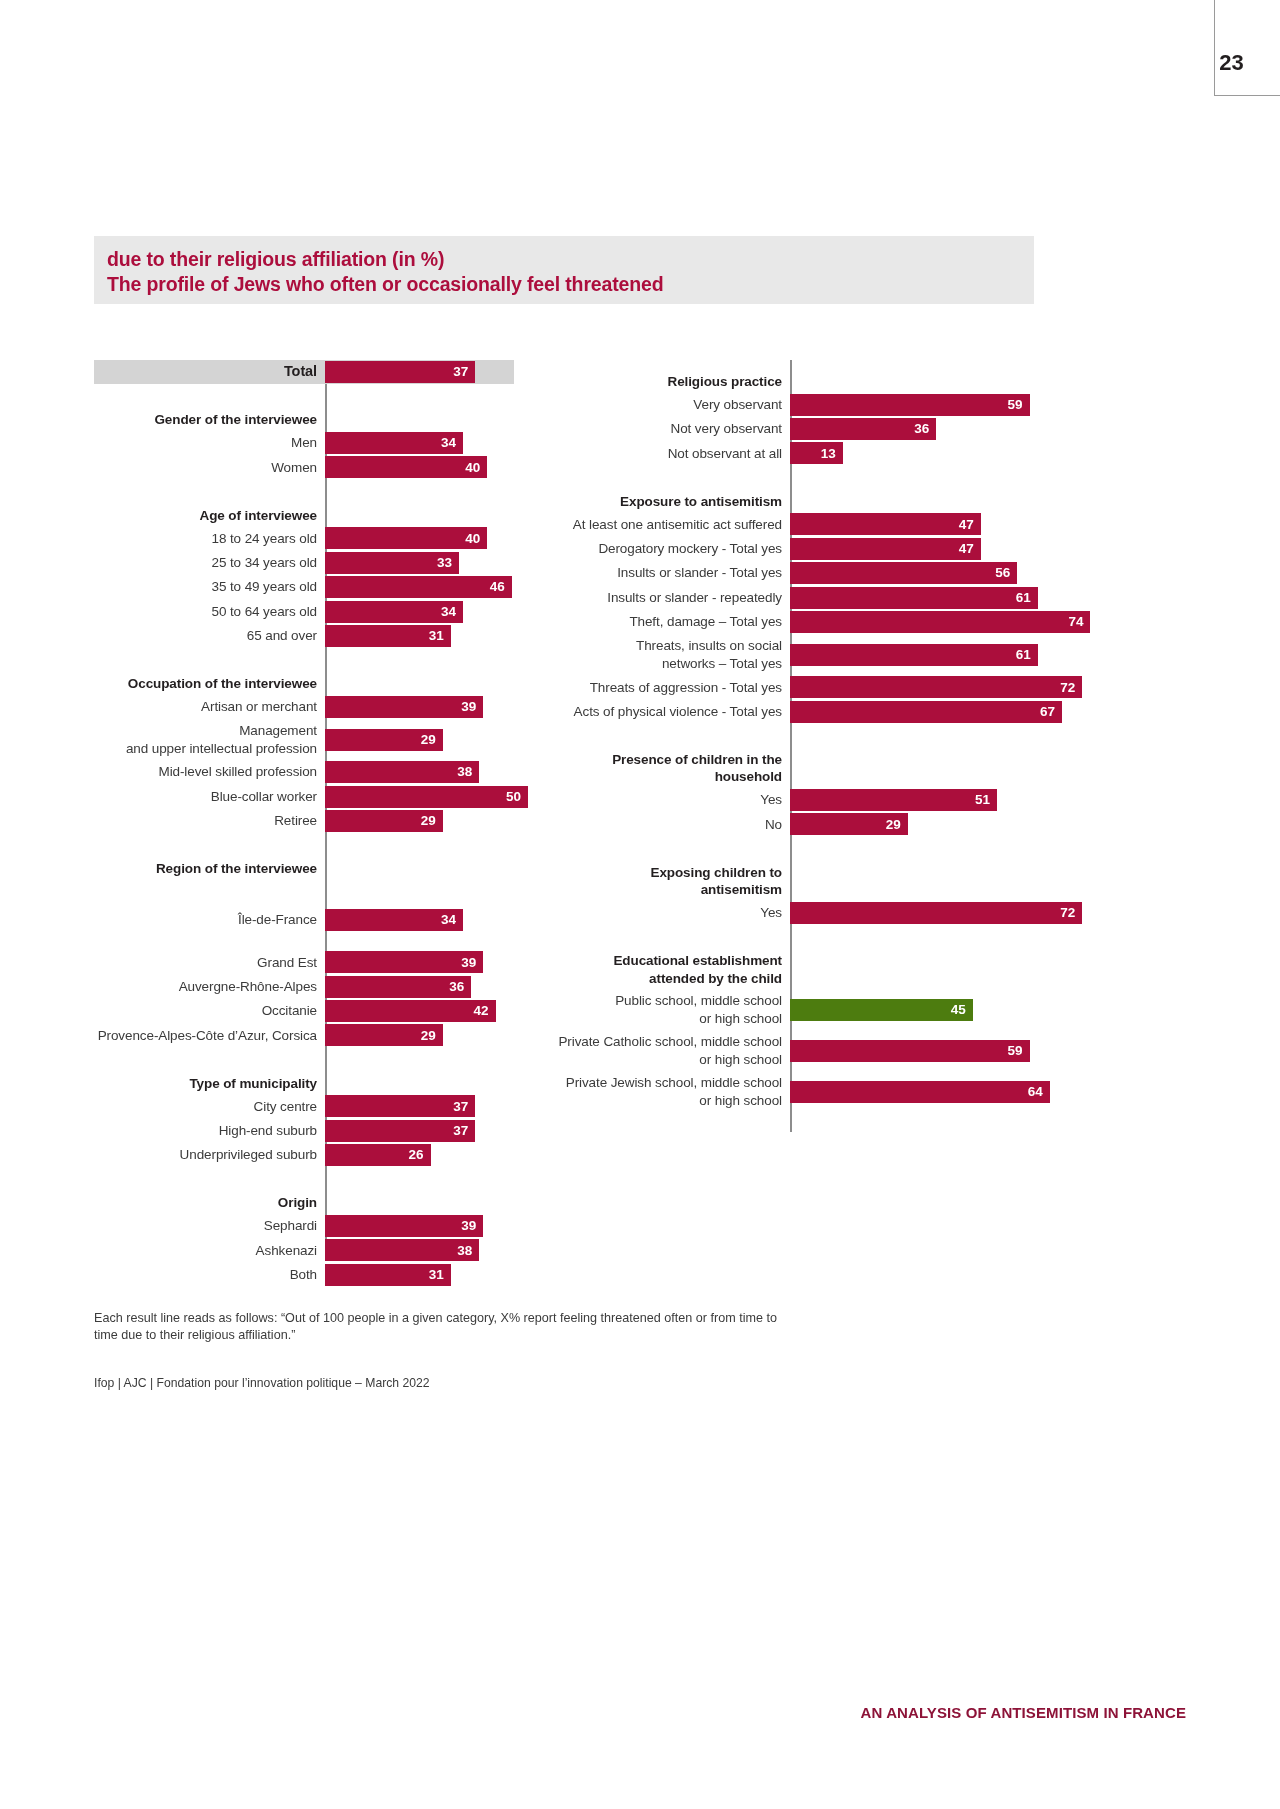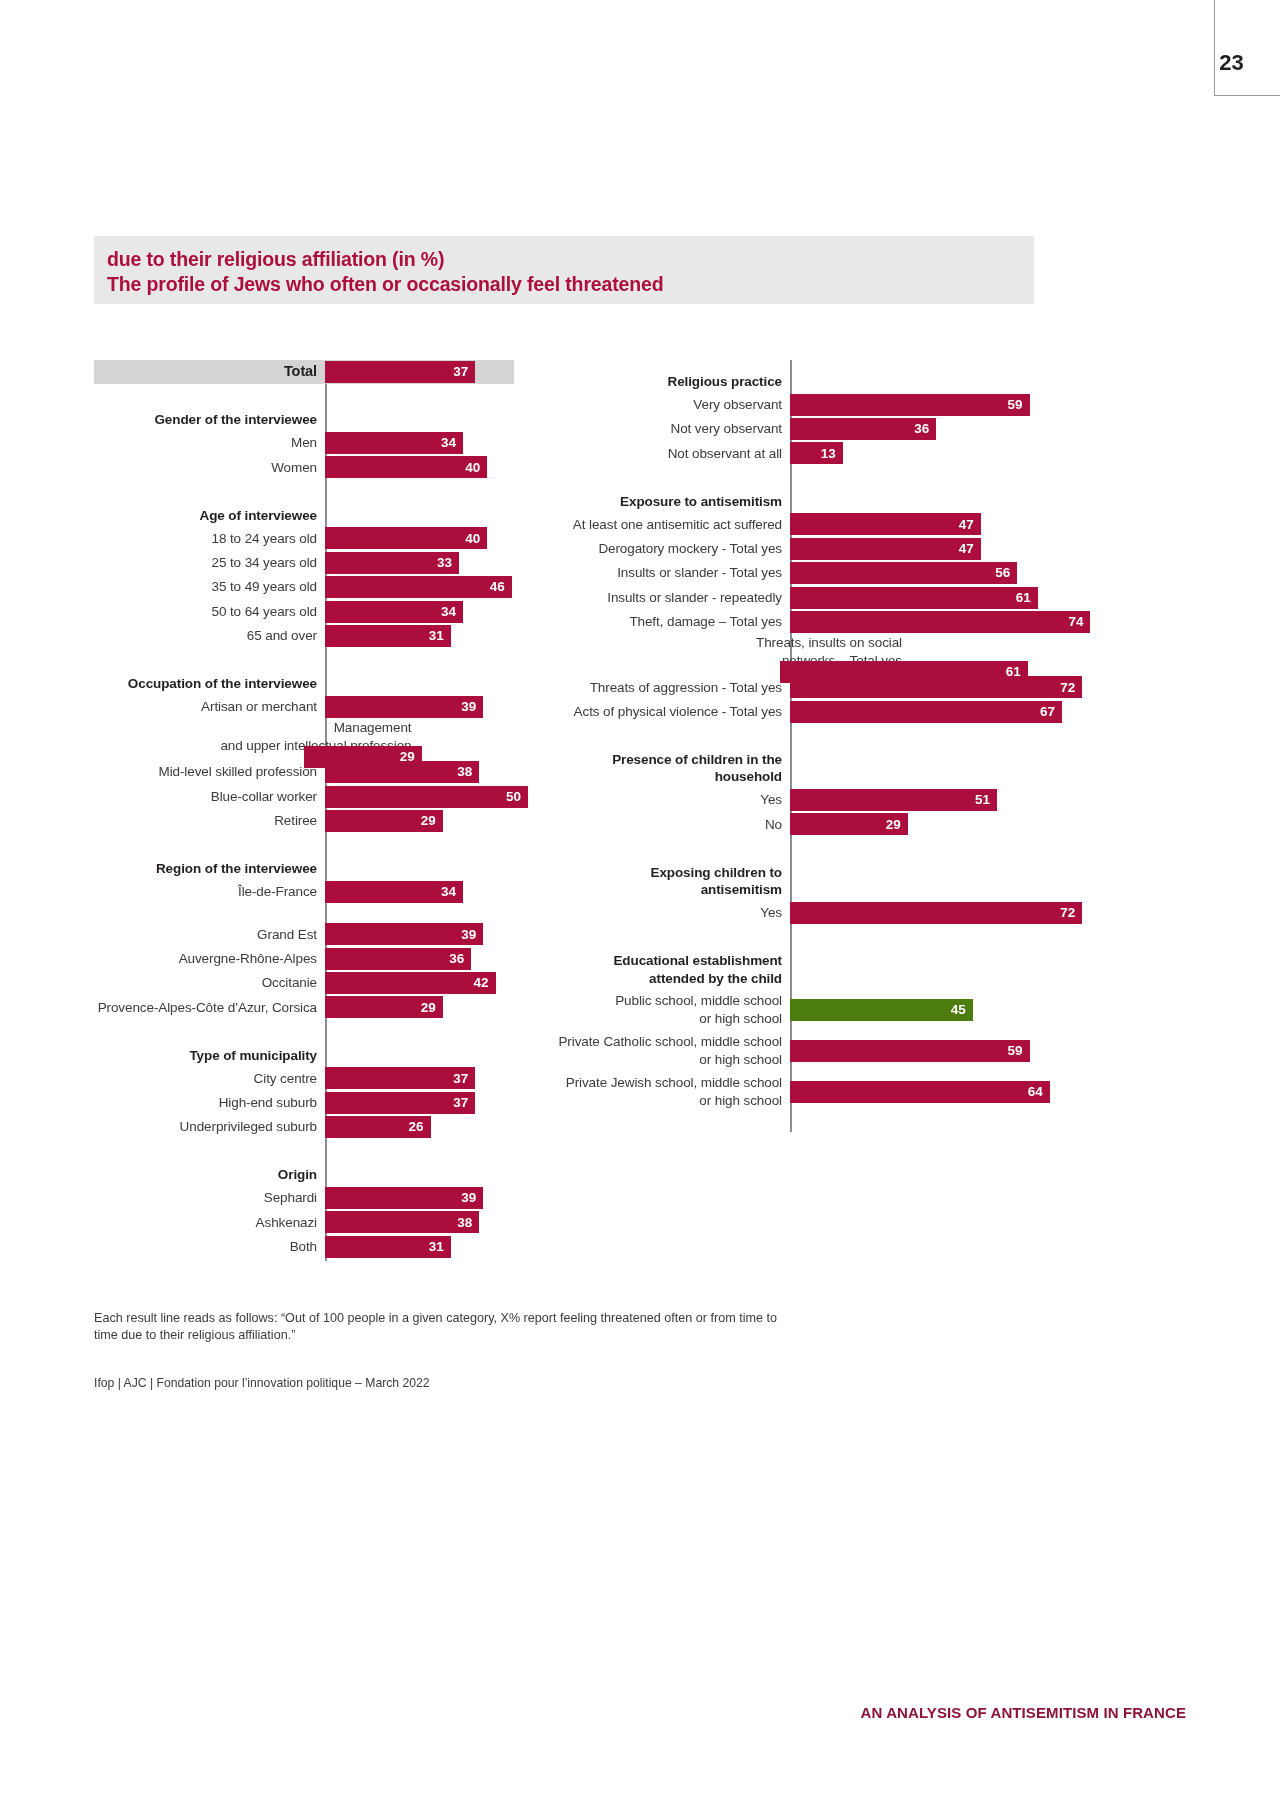--- a/index.html
+++ b/index.html
@@ -170,21 +170,21 @@
           <div class="barwrap"></div>
         </div>
         <div class="row" style="height: 24.4px;">
           <div class="lab">Artisan or merchant</div>
           <div class="barwrap">
             <div class="bar" style="width: 158.34px; background: rgb(171, 14, 60);">
               <span class="val">39</span>
             </div>
           </div>
         </div>
-        <div class="row" style="height: 41px; flex-direction: column;">
+        <div class="row" style="height: 41px;">
           <div class="lab">Management
 and upper intellectual profession</div>
           <div class="barwrap">
             <div class="bar" style="width: 117.74px; background: rgb(171, 14, 60);">
               <span class="val">29</span>
             </div>
           </div>
         </div>
         <div class="row" style="height: 24.4px;">
           <div class="lab">Mid-level skilled profession</div>
@@ -208,21 +208,21 @@
             <div class="bar" style="width: 117.74px; background: rgb(171, 14, 60);">
               <span class="val">29</span>
             </div>
           </div>
         </div>
         <div class="spacer" style="height: 25px;"></div>
         <div class="row head" style="height: 21.5px;">
           <div class="lab">Region of the interviewee</div>
           <div class="barwrap"></div>
         </div>
-        <div class="row" style="height: 24.4px;">
+        <div class="row" style="height: 24.4px; margin-top: 28px;">
           <div class="lab">Île-de-France</div>
           <div class="barwrap">
             <div class="bar" style="width: 138.04px; background: rgb(171, 14, 60);">
               <span class="val">34</span>
             </div>
           </div>
         </div>
         <div class="row" style="height: 24.4px; margin-top: 18px;">
           <div class="lab">Grand Est</div>
           <div class="barwrap">
@@ -385,21 +385,21 @@
           </div>
         </div>
         <div class="row" style="height: 24.4px;">
           <div class="lab">Theft, damage – Total yes</div>
           <div class="barwrap">
             <div class="bar" style="width: 300.44px; background: rgb(171, 14, 60);">
               <span class="val">74</span>
             </div>
           </div>
         </div>
-        <div class="row" style="height: 41px; flex-direction: column;">
+        <div class="row" style="height: 41px;">
           <div class="lab">Threats, insults on social
 networks – Total yes</div>
           <div class="barwrap">
             <div class="bar" style="width: 247.66px; background: rgb(171, 14, 60);">
               <span class="val">61</span>
             </div>
           </div>
         </div>
         <div class="row" style="height: 24.4px;">
           <div class="lab">Threats of aggression - Total yes</div>

